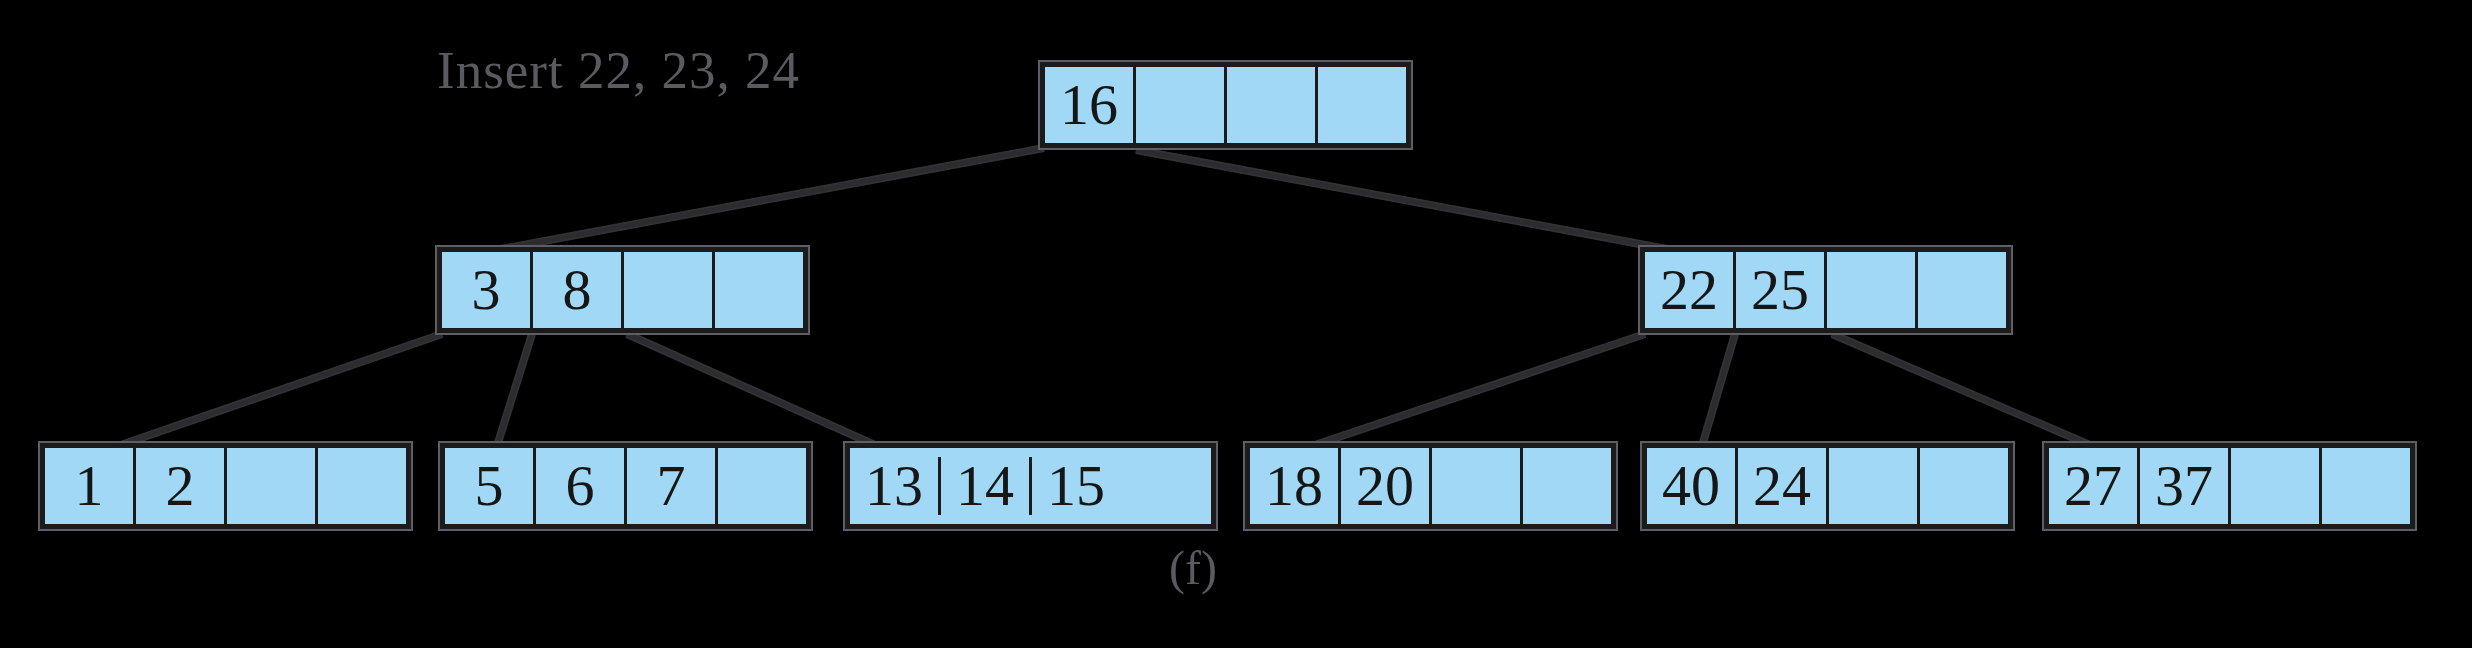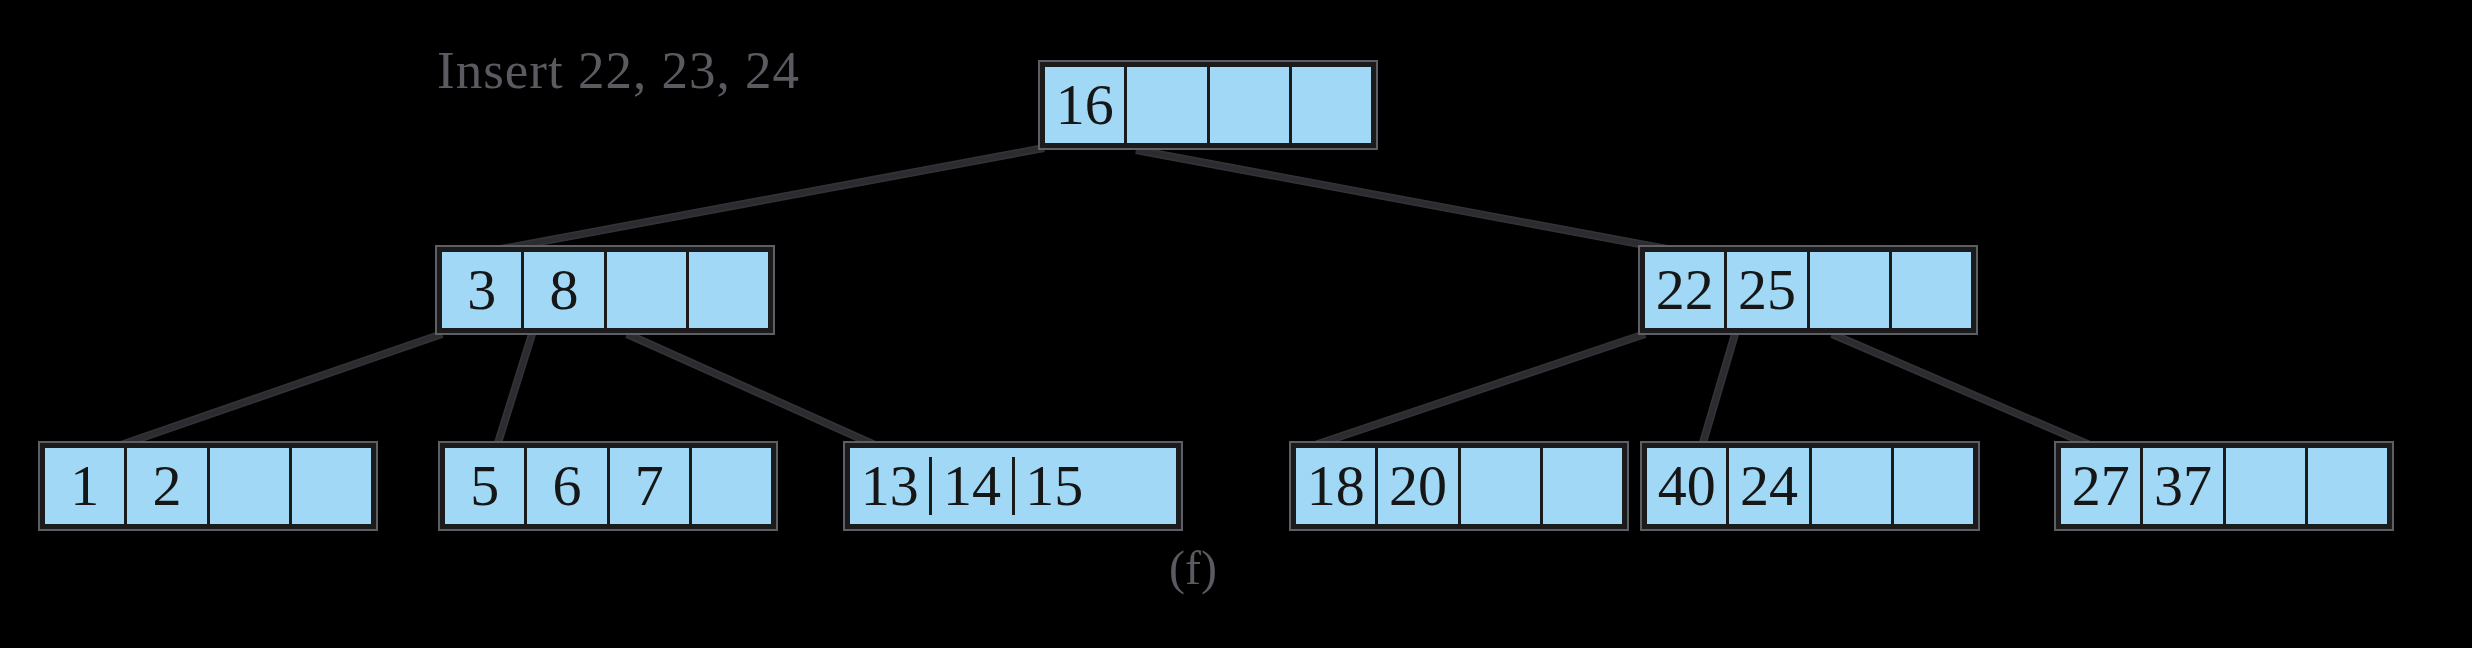--- a/index.html
+++ b/index.html
@@ -16,21 +16,21 @@
   body{
     width:2472px;height:648px;position:relative;overflow:hidden;
     background:var(--bg);
     font-family:"Liberation Serif","DejaVu Serif",serif;
   }
   #edge-layer{position:absolute;left:0;top:0;width:2472px;height:648px;z-index:1;}
   .edge-halo{stroke:var(--edge-halo);stroke-width:8;opacity:0.40;}
   .edge-core{stroke:var(--edge-core);stroke-width:4.5;}
   .node{
     position:absolute;display:flex;z-index:2;box-sizing:border-box;
-    width:336px;height:86px;
+    width:371px;height:86px;
     background:var(--node-fill);
     border:5px solid var(--node-border);
     box-shadow:0 0 0 2px var(--halo);
   }
   .cell{flex:1 1 0;display:flex;align-items:center;justify-content:center;}
   .cell + .cell{border-left:3px solid var(--node-border);}
   .key{font-size:58px;line-height:1;color:var(--key-text);}
   #annotation{
     position:absolute;left:437px;top:40px;z-index:2;
     font-size:53px;color:var(--label-text);letter-spacing:1px;white-space:nowrap;
@@ -158,21 +158,21 @@
       <div class="cell">
         <span class="key">14</span>
       </div>
       <div class="cell">
         <span class="key">15</span>
       </div>
       <div class="cell">
         <span class="key"></span>
       </div>
     </div>
-    <div class="node" style="left: 1291px; top: 443px;">
+    <div class="node" style="left: 1245px; top: 443px;">
       <div class="cell">
         <span class="key">18</span>
       </div>
       <div class="cell">
         <span class="key">20</span>
       </div>
       <div class="cell">
         <span class="key"></span>
       </div>
       <div class="cell">
@@ -186,21 +186,21 @@
       <div class="cell">
         <span class="key">24</span>
       </div>
       <div class="cell">
         <span class="key"></span>
       </div>
       <div class="cell">
         <span class="key"></span>
       </div>
     </div>
-    <div class="node" style="left: 2044px; top: 443px; margin-left: 12px;">
+    <div class="node" style="left: 2044px; top: 443px;">
       <div class="cell">
         <span class="key">27</span>
       </div>
       <div class="cell">
         <span class="key">37</span>
       </div>
       <div class="cell">
         <span class="key"></span>
       </div>
       <div class="cell">

